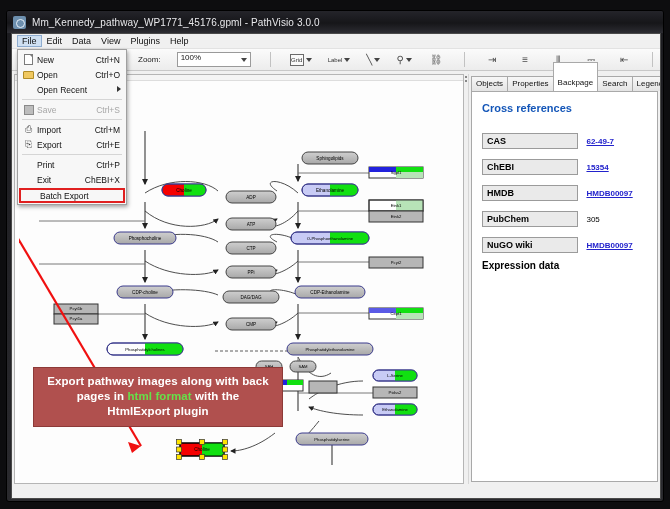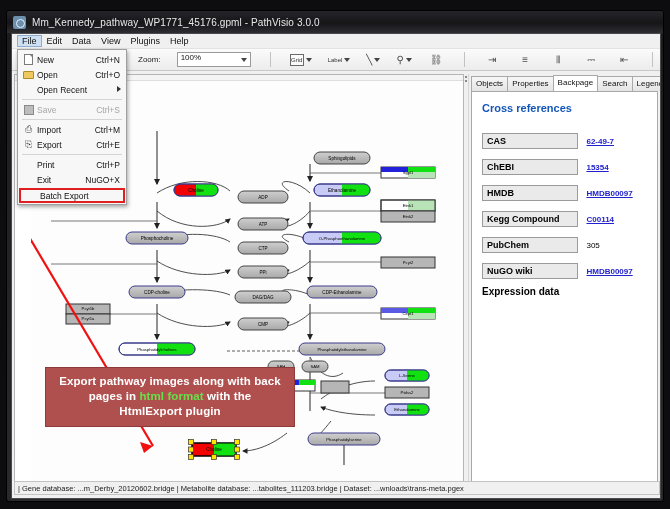--- a/index.html
+++ b/index.html
@@ -161,21 +161,21 @@
     overflow: hidden;
   }
   #canvas-scroll-top {
     position: absolute; left: 0; top: 0;
     width: 100%; height: 6px;
     background: #f4f4f4;
     border-bottom: 1px solid #ddd;
   }
   #canvas {
     position: absolute;
-    left: 16px; top: 6px;
+    left: 4px; top: 6px;
     width: 448px; height: 402px;
     background: #fdfdfd;
   }
   svg#pathway { position: absolute; left: 0; top: 0; }
   
   #sidebar {
     width: 196px; height: 410px;
     margin-top: 2px;
     background: #f0f0f0;
     display: flex; flex-direction: column;
@@ -205,21 +205,21 @@
     padding: 2px 4px 2px;
     border: 1px solid #a9a9a9;
     border-bottom: none;
     background: linear-gradient(#f7f7f7, #e4e4e4);
     margin-right: -1px;
     white-space: nowrap;
     line-height: 10px;
   }
   .tab.selected {
     background: #fff;
-    padding-top: 2px; padding-bottom: 3px;
+    padding-top: 15px; padding-bottom: 3px;
     font-weight: normal;
     position: relative; z-index: 2;
   }
   #panel {
     flex: 1;
     margin: 0 2px 2px 7px;
     background: #fff;
     border: 1px solid #a9a9a9;
     overflow: hidden;
     padding: 10px 0 0 10px;
@@ -720,39 +720,32 @@
             </div>
             <div class="xref-block">
               <div class="xref-name">ChEBI</div>
               <div class="xref-value">15354</div>
             </div>
             <div class="xref-block">
               <div class="xref-name">HMDB</div>
               <div class="xref-value">HMDB00097</div>
             </div>
             <div class="xref-block">
-              <div class="xref-name">Kegg Compound</div>
-              <div class="xref-value">C00114</div>
-            </div>
-            <div class="xref-block">
               <div class="xref-name">PubChem</div>
               <div class="xref-value plain">305</div>
             </div>
             <div class="xref-block">
               <div class="xref-name">NuGO wiki</div>
               <div class="xref-value">HMDB00097</div>
             </div>
             <div class="panel-subheading">Expression data</div>
           </div>
         </div>
       </div>
 
-      <div id="statusbar">
-        <span>| Gene database: ...m_Derby_20120602.bridge | Metabolite database: ...tabolites_111203.bridge | Dataset: ...wnloads\trans-meta.pgex</span>
-      </div>
 
       <div id="file-menu">
         <div class="fm-row">
           <span class="fm-ico">
               <span class="mi-doc"></span>
             </span>
           <span class="fm-label">New</span>
           <span class="fm-accel">Ctrl+N</span>
         </div>
         <div class="fm-row">
@@ -788,21 +781,21 @@
         </div>
         <div class="fm-sep"></div>
         <div class="fm-row">
           <span class="fm-ico"></span>
           <span class="fm-label">Print</span>
           <span class="fm-accel">Ctrl+P</span>
         </div>
         <div class="fm-row">
           <span class="fm-ico"></span>
           <span class="fm-label">Exit</span>
-          <span class="fm-accel">NuGO+X</span>
+          <span class="fm-accel">ChEBI+X</span>
         </div>
         <div class="fm-row highlight">
           <span class="fm-ico"></span>
           <span class="fm-label">Batch Export</span>
         </div>
       </div>
 
     </div>
   </div>
 </div>

